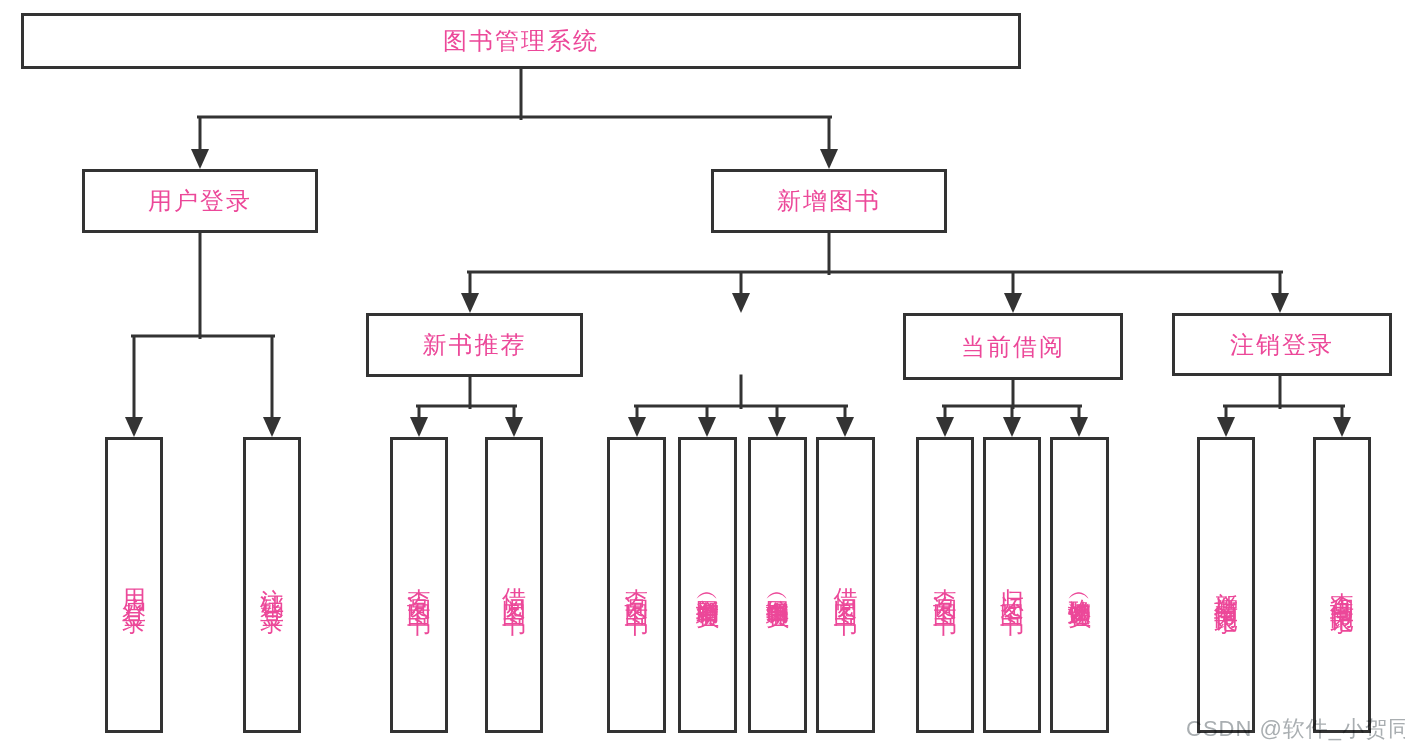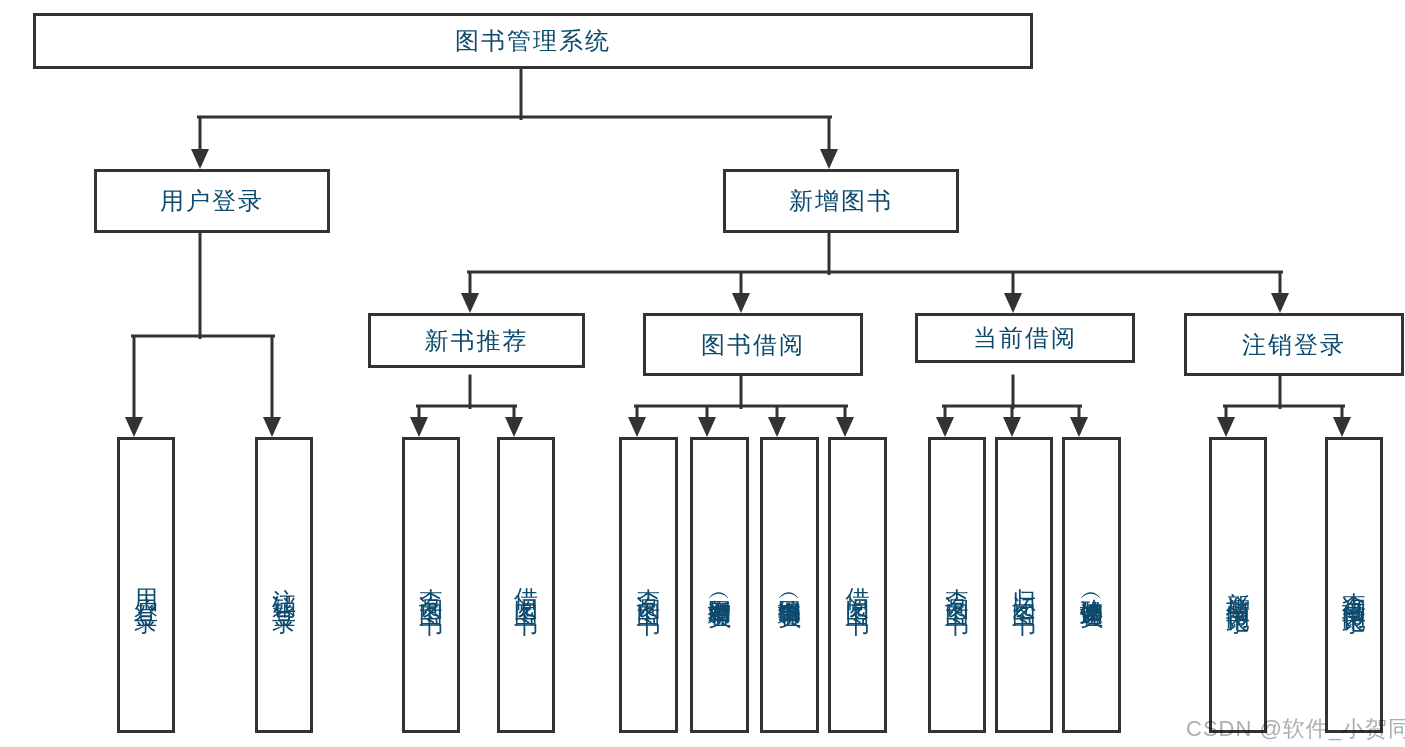--- a/index.html
+++ b/index.html
@@ -4,22 +4,22 @@
 <style>
   html,body{margin:0;padding:0;background:#ffffff;}
   body{
     width:1405px;height:747px;position:relative;overflow:hidden;
     font-family:"Liberation Sans","DejaVu Sans",sans-serif;
   }
   .stage{position:absolute;inset:0;width:1405px;height:747px;}
   svg.connectors{position:absolute;left:0;top:0;z-index:1;}
   .node{
     position:absolute;box-sizing:border-box;background:#ffffff;
-    border:3px solid #333333;color:#0c4a6e;z-index:2;
-    display:flex;align-items:center;justify-content:center;text-align:center;margin-left:12px;
+    border:3px solid #333333;color:#ec4899;z-index:2;
+    display:flex;align-items:center;justify-content:center;text-align:center;
   }
   .node.h .label{font-size:24px;letter-spacing:2px;line-height:1;white-space:nowrap;}
   .node.v .label{
     writing-mode:vertical-rl;text-orientation:mixed;
     font-size:24px;line-height:1;letter-spacing:8px;
   }
   .node.v.med .label{letter-spacing:4px;}
   .node.v.long .label{letter-spacing:1px;font-size:23px;}
   .watermark{
     position:absolute;left:1186px;top:714px;z-index:3;
@@ -112,27 +112,24 @@
     <span class="label">图书管理系统</span>
   </div>
 
   <div class="node h" style="left:82px;top:169px;width:236px;height:64px">
     <span class="label">用户登录</span>
   </div>
   <div class="node h" style="left:711px;top:169px;width:236px;height:64px">
     <span class="label">新增图书</span>
   </div>
 
-  <div class="node h" style="left:356px;top:313px;width:217px;height:55px">
+  <div class="node h" style="left:366px;top:313px;width:217px;height:64px">
     <span class="label">新书推荐</span>
   </div>
-  <div class="node h" style="left:631px;top:313px;width:220px;height:63px">
-    <span class="label">图书借阅</span>
-  </div>
-  <div class="node h" style="left:903px;top:313px;width:220px;height:50px">
+  <div class="node h" style="left:903px;top:313px;width:220px;height:67px">
     <span class="label">当前借阅</span>
   </div>
   <div class="node h" style="left:1172px;top:313px;width:220px;height:63px">
     <span class="label">注销登录</span>
   </div>
 
   <div class="node v" style="left:105px;top:437px;width:58px;height:296px">
     <span class="label">用户登录</span>
   </div>
   <div class="node v" style="left:243px;top:437px;width:58px;height:296px">

